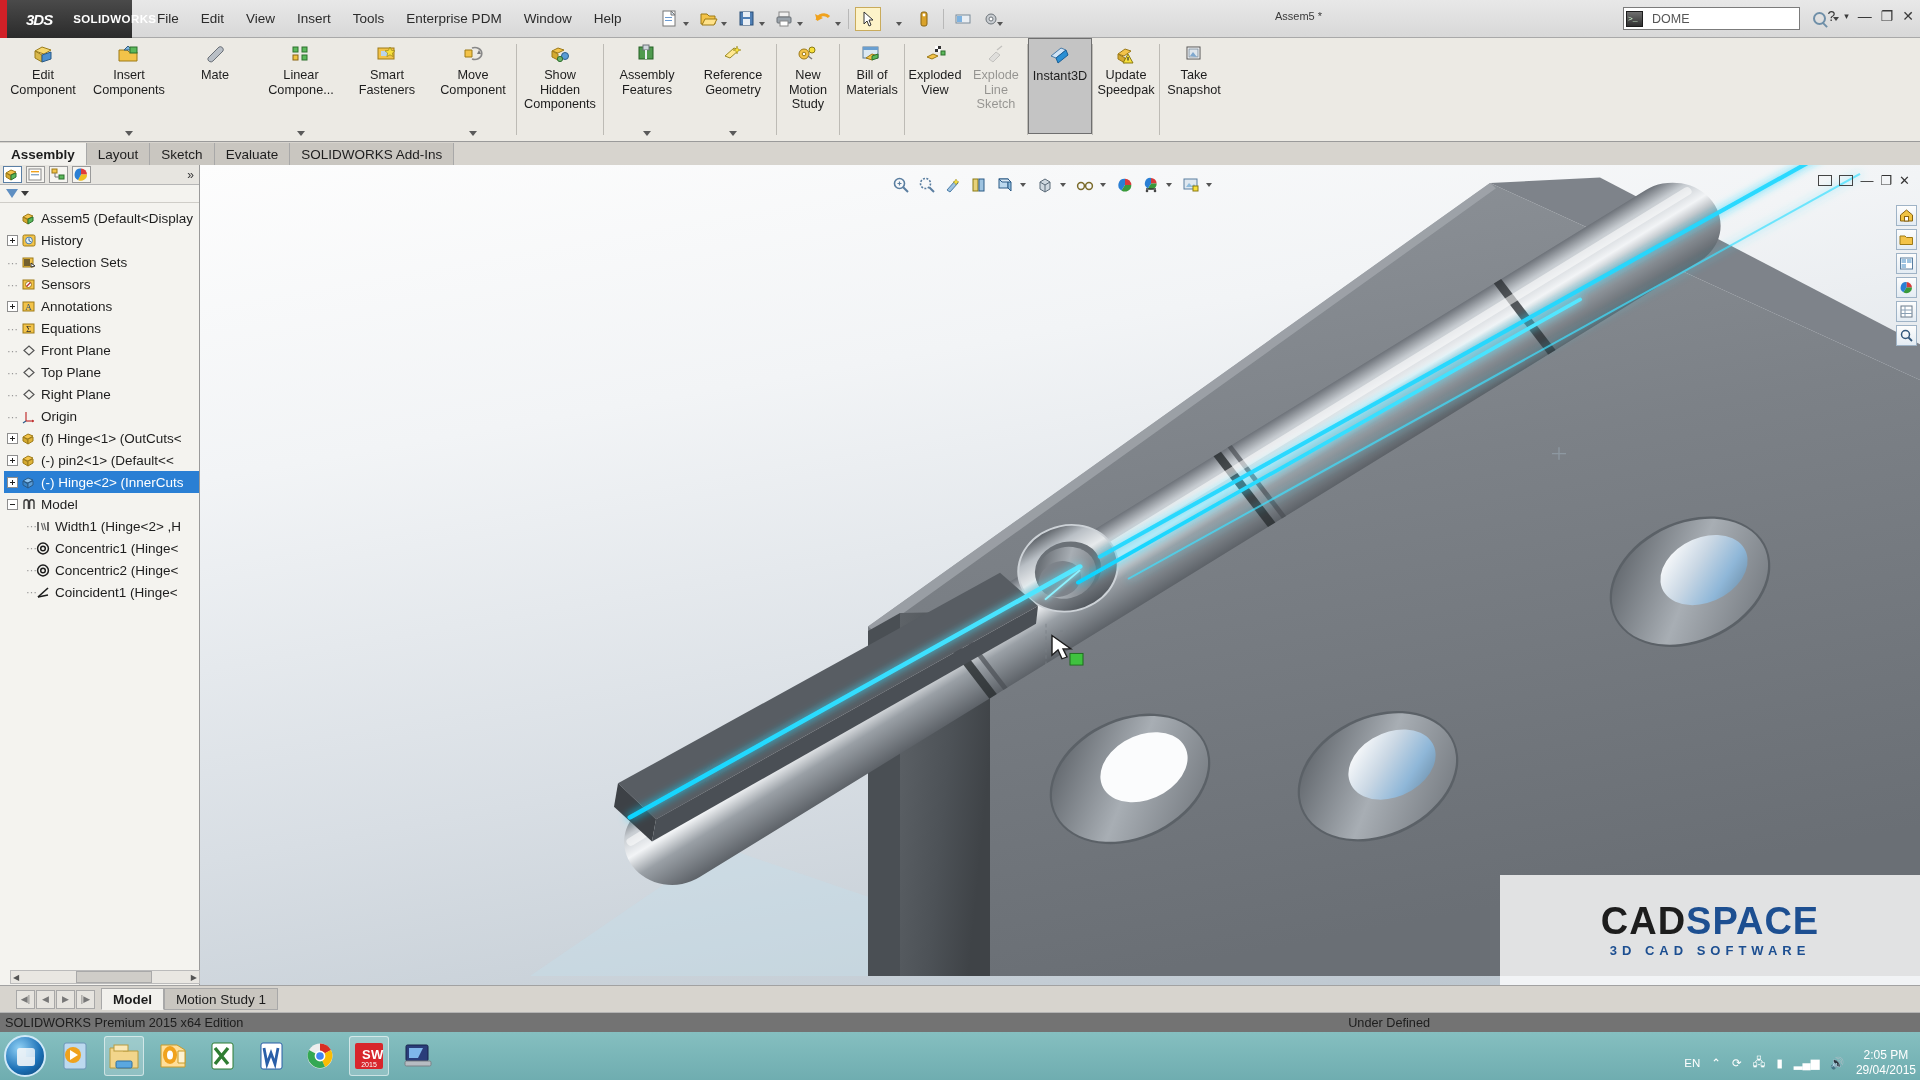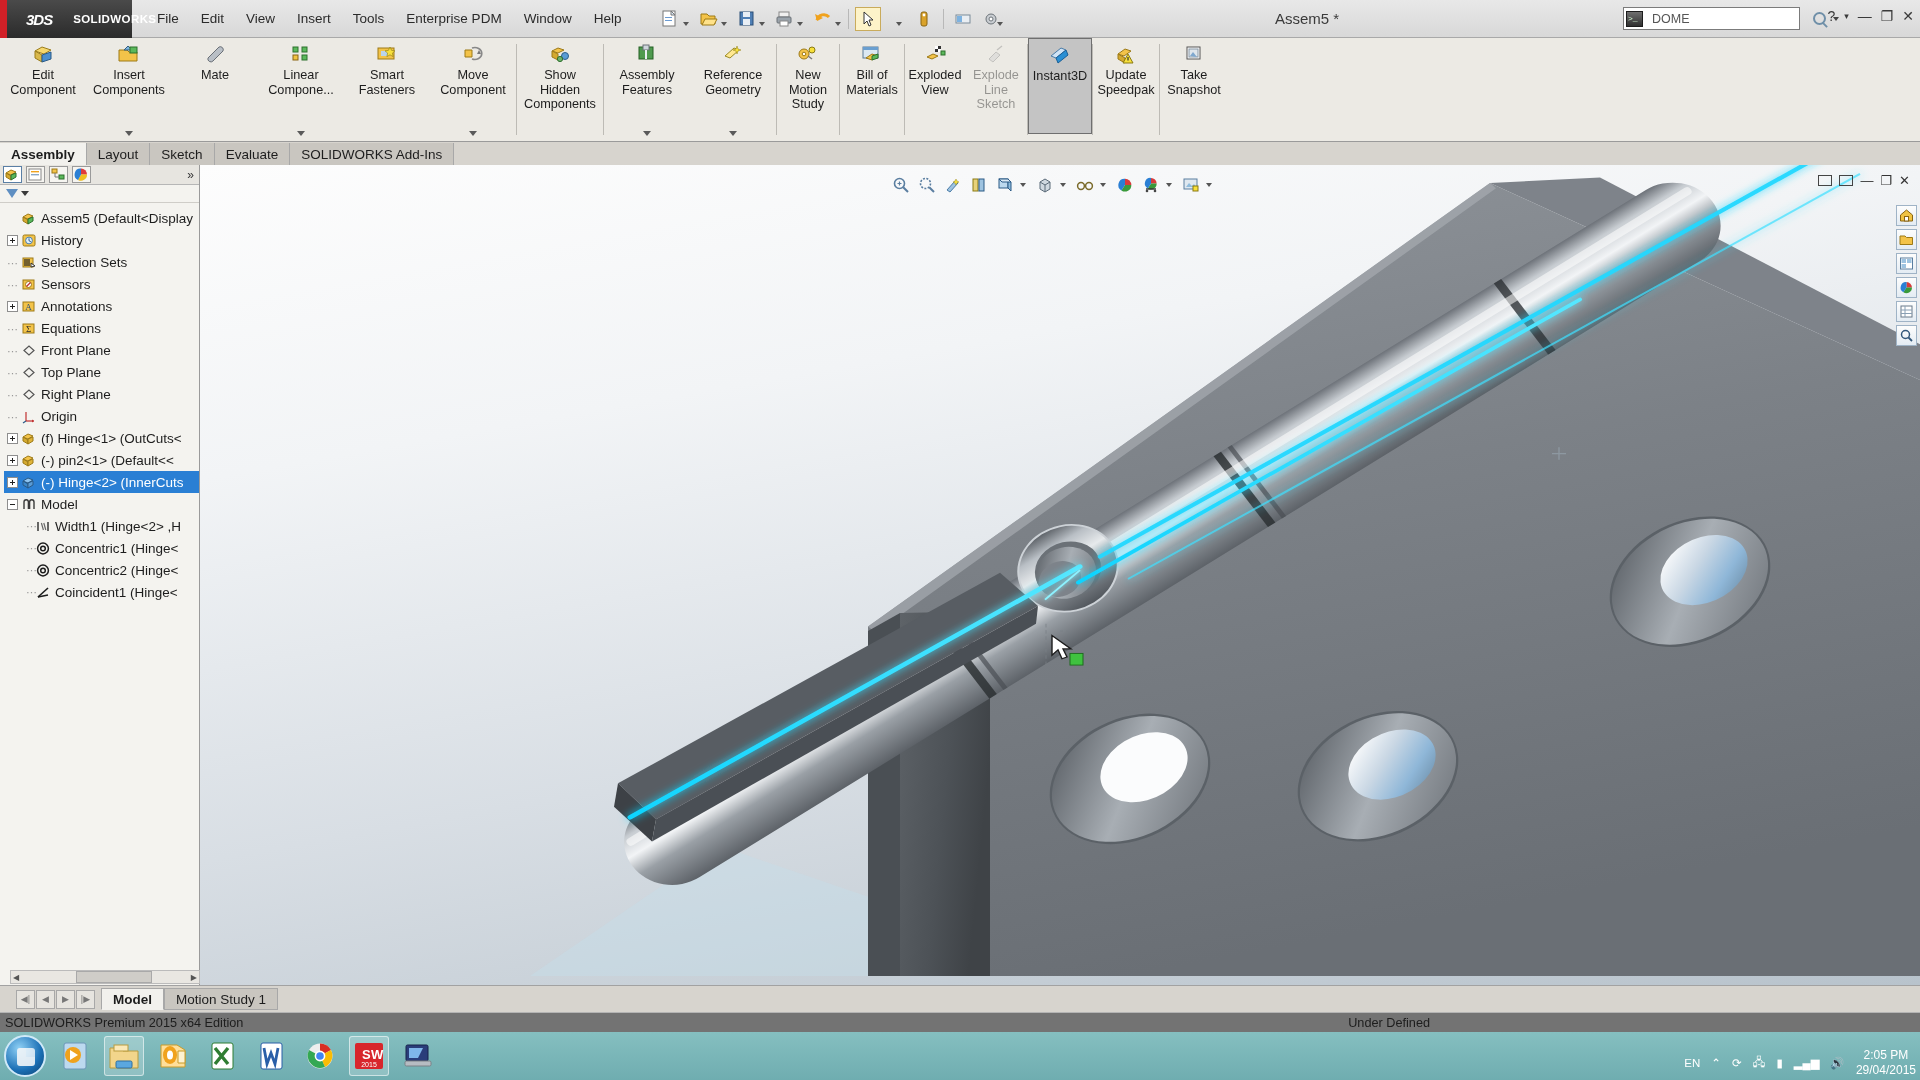--- a/index.html
+++ b/index.html
@@ -52,21 +52,21 @@
   .tbi .caret {
     position: absolute; right: 1px; bottom: 5px;
     border-left: 3px solid transparent; border-right: 3px solid transparent;
     border-top: 4px solid #555;
   }
   .tbi.sel { background: #fdf3c9; border: 1px solid #c9ab5c; }
   .sepv { width: 1px; height: 20px; background: #b8b8b8; margin: 0 4px; }
 
   .doc-title {
     position: absolute; left: 1275px; top: 10px;
-    font-size: 15px; color: #3a3a3a;
+    font-size: 11px; color: #3a3a3a;
   }
   .searchwrap {
     position: absolute; right: 120px; top: 7px;
     width: 177px; height: 23px;
     background: #fff; border: 1px solid #7b7b7b;
     display: flex; align-items: center;
   }
   .searchwrap .si {
     width: 17px; height: 16px; margin-left: 2px;
     background: linear-gradient(#6f6f6f, #303030);
@@ -1155,20 +1155,26 @@
 
       <g opacity=".6">
         <path d="M1352 322 h14 M1359 315 v14" stroke="#9aa8b4" stroke-width="1.3"></path>
       </g>
 
       <g transform="translate(852,525)">
         <path d="M0 0 L0 22 L6 16 L10 26 L15 24 L11 15 L19 15 Z" fill="#ffffff" stroke="#1d1d1d" stroke-width="1.4"></path>
       </g>
     </svg>
 
+    <div class="watermark">
+      <div class="wm1">
+        <span class="a">CAD</span><span class="b">SPACE</span>
+      </div>
+      <div class="wm2">3D CAD SOFTWARE</div>
+    </div>
   </div>
 
   <div class="modeltabs">
     <div class="navarrows">
       <div>◀|</div>
       <div>◀</div>
       <div>▶</div>
       <div>|▶</div>
     </div>
     <div class="mtab on">Model</div>

